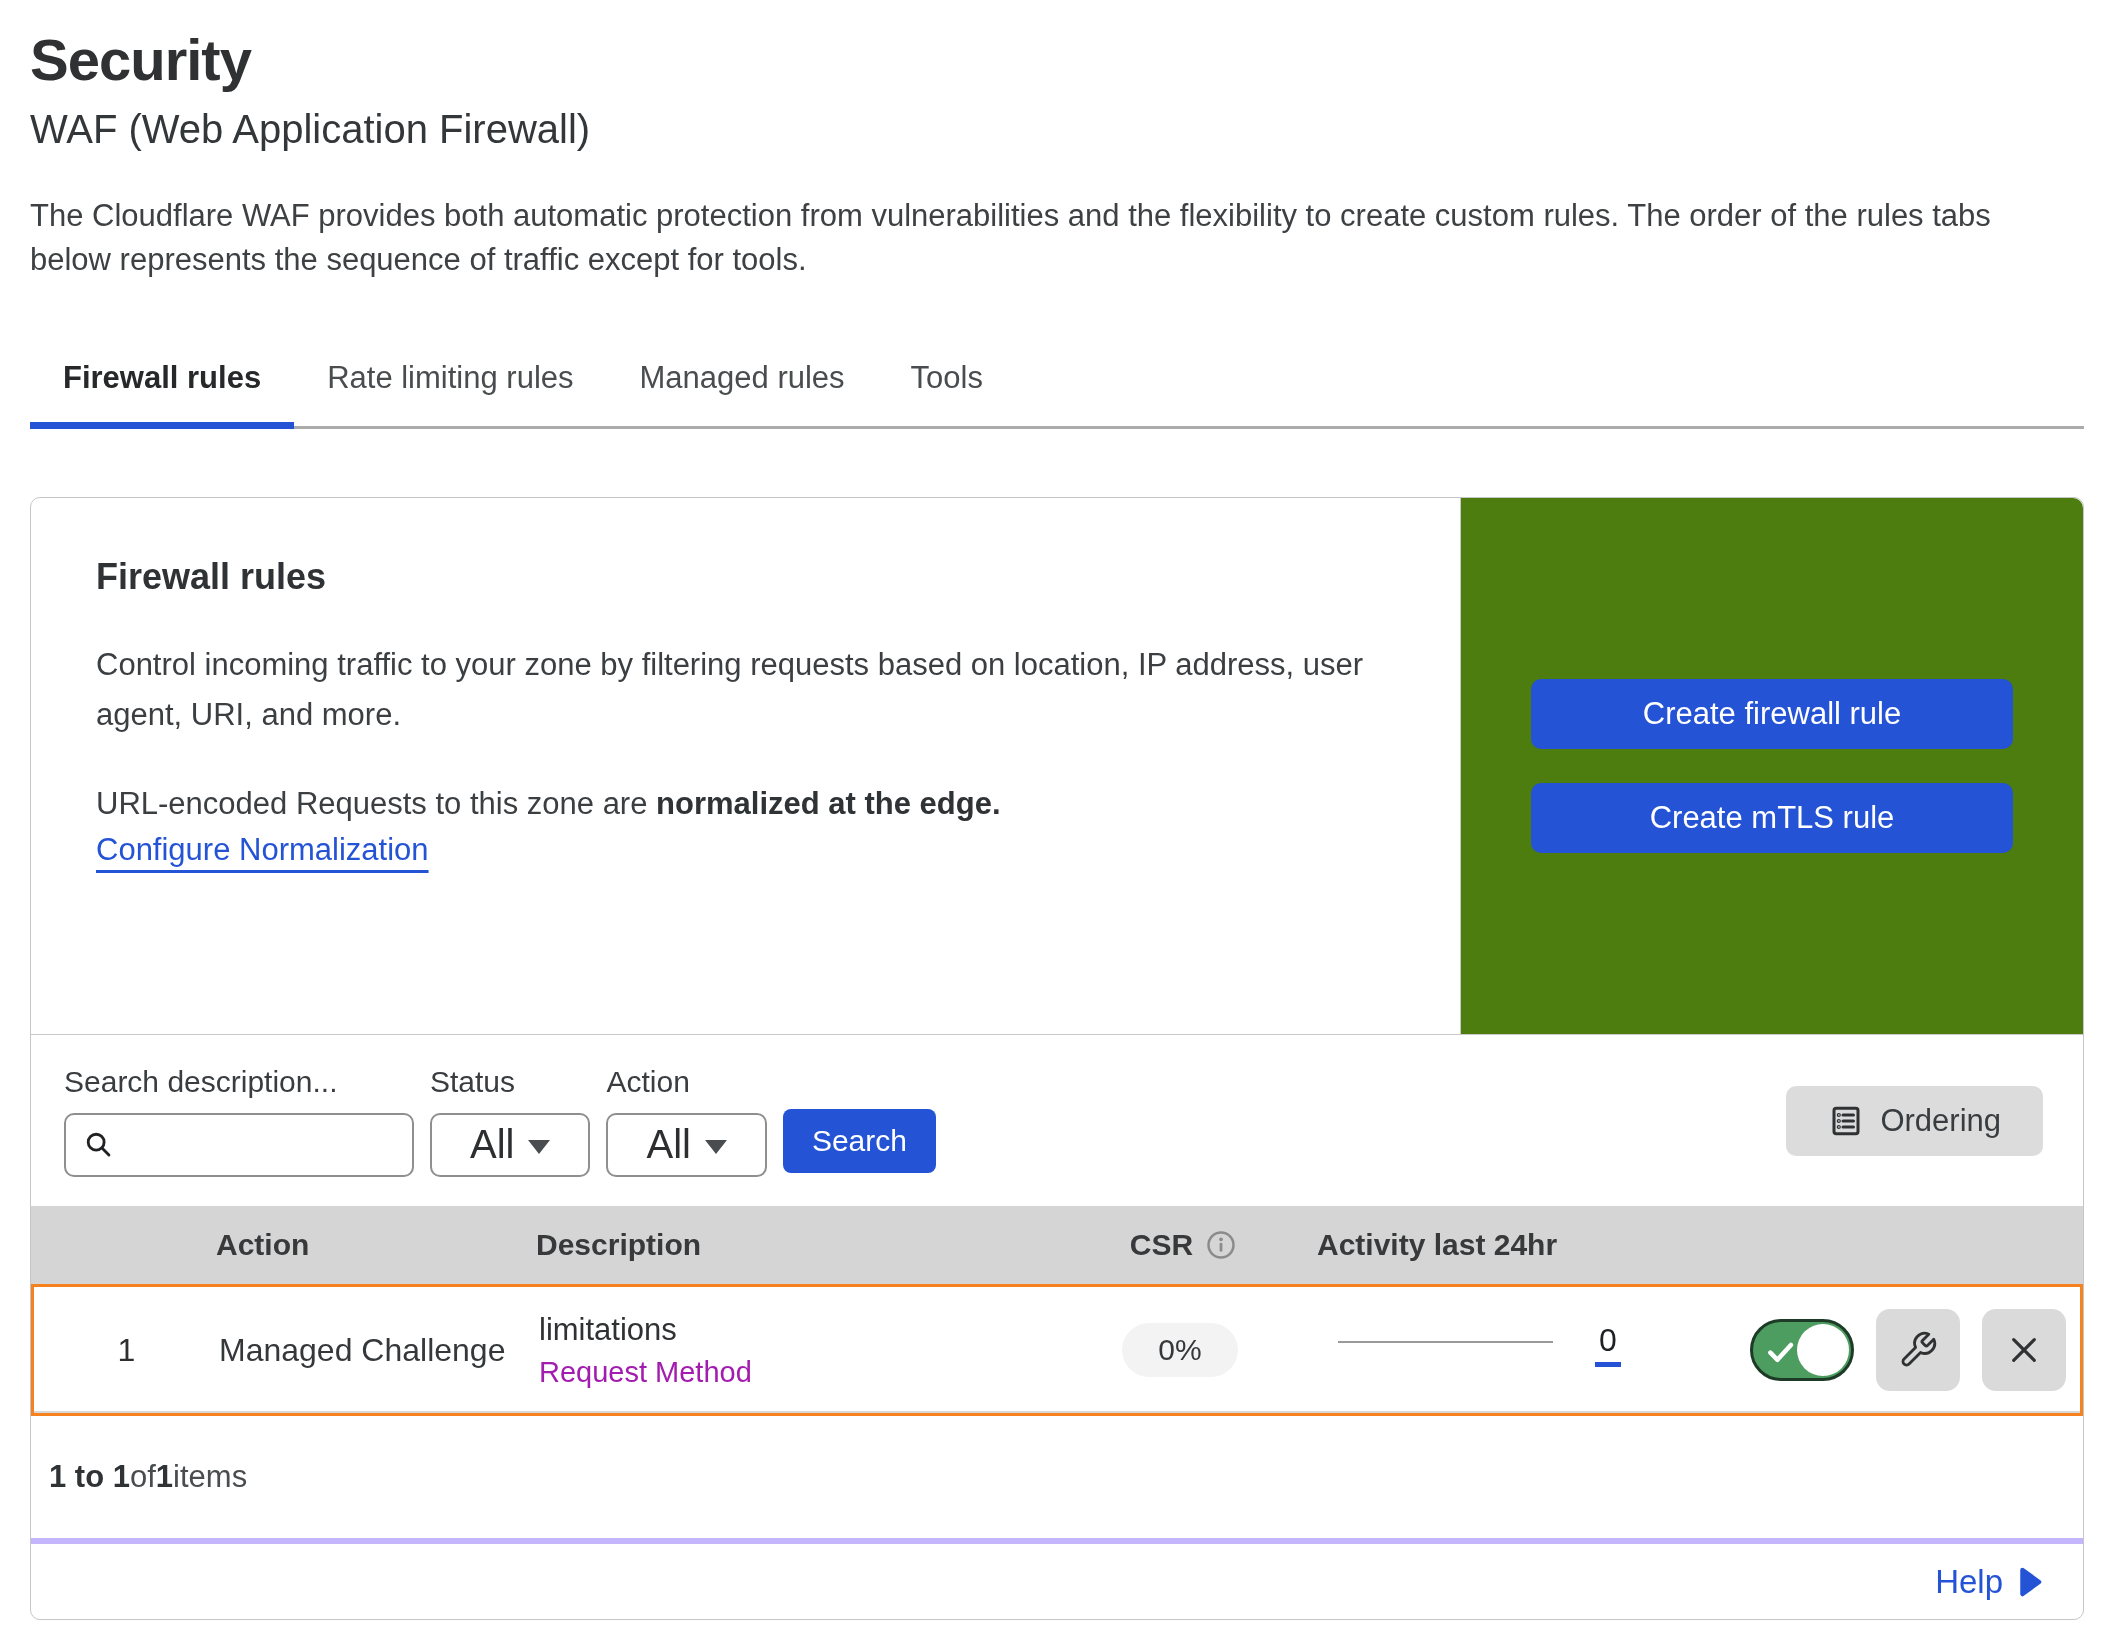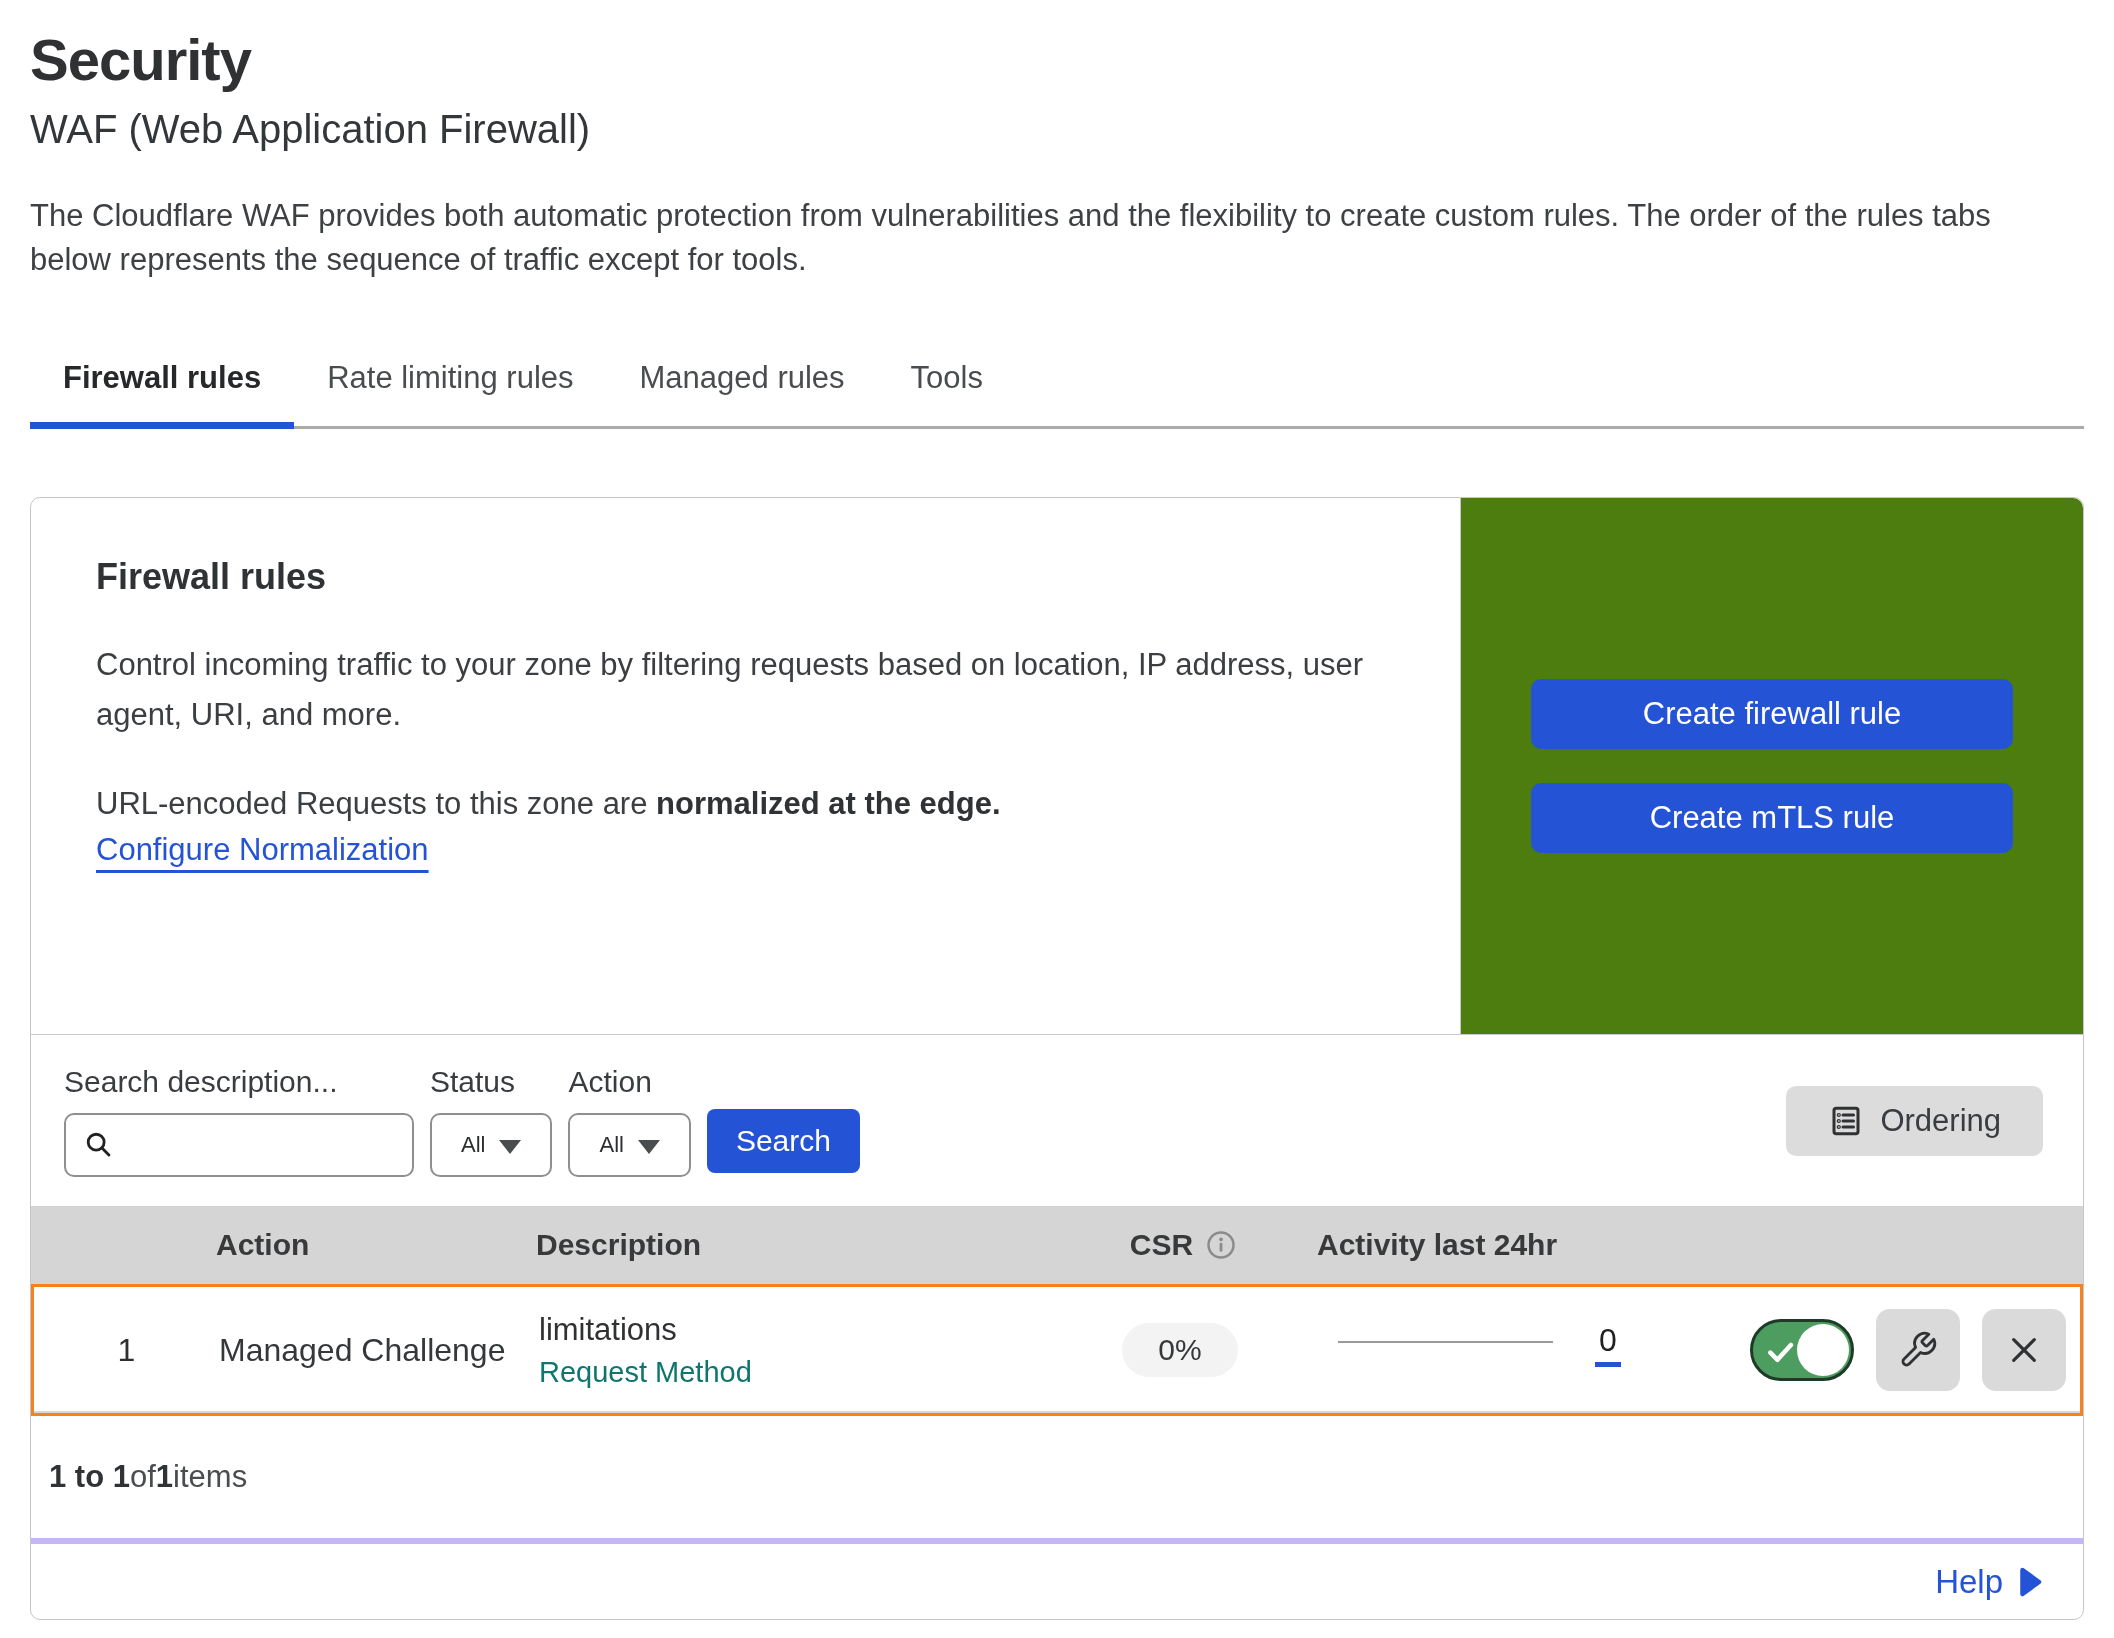--- a/index.html
+++ b/index.html
@@ -41,42 +41,42 @@
 
   
   .filter-row { height:171px; display:flex; align-items:center; justify-content:space-between; padding:0 40px 0 33px; }
   .filter-left { display:flex; align-items:flex-start; gap:16px; }
   .fgroup { display:flex; flex-direction:column; }
   .flabel { font-size:30px; color:#3a3d40; margin-bottom:14px; }
   .search-box { width:350px; height:64px; border:2px solid #8f8f8f; border-radius:10px; background:#fff;
     display:flex; align-items:center; padding:0 16px; }
   .search-box input { border:none; outline:none; flex:1; font-size:29px; font-family:inherit; margin-left:12px; min-width:0; }
   .dropdown { height:64px; border:2px solid #8f8f8f; border-radius:10px; background:#fff;
-    display:flex; align-items:center; justify-content:center; gap:14px; padding:0 29px; font-size:22px; color:#2c2e30; cursor:pointer; }
+    display:flex; align-items:center; justify-content:center; gap:14px; padding:0 38px; font-size:40px; color:#2c2e30; cursor:pointer; }
   .caret { width:0; height:0; border-left:11px solid transparent; border-right:11px solid transparent; border-top:14px solid #4a4d4f; margin-top:4px; }
   .btn-search { width:153px; height:64px; margin-top:44px; border:none; border-radius:8px; background:#2453d6; color:#fff;
     font-size:30px; font-family:inherit; cursor:pointer; }
   .btn-ordering { height:70px; padding:0 42px; border:none; border-radius:10px; background:#dcdcdc; color:#3a3d40;
     font-size:31px; font-family:inherit; display:flex; align-items:center; gap:16px; cursor:pointer; }
 
   
   .thead { height:78px; background:#d5d5d5; display:flex; align-items:center; font-weight:700; font-size:30px; color:#37393b; }
   .col-num { width:185px; text-align:center; flex:none; }
   .col-action { width:320px; flex:none; }
   .col-desc { flex:1; min-width:0; }
   .col-csr { width:260px; flex:none; display:flex; justify-content:center; align-items:center; gap:13px; }
   .col-activity { width:440px; flex:none; padding-left:4px; }
   .col-controls { width:330px; flex:none; display:flex; align-items:center; gap:22px; }
 
   .rule-row { height:132px; border:3px solid #f6821f; display:flex; align-items:center; background:#fff;
     box-shadow: inset 0 -2px 0 #d8d8d8; cursor:pointer; }
   .rule-row .col-num { font-size:32px; color:#2c2e30; }
   .rule-row .col-action { font-size:32px; color:#35383a; }
   .desc-main { font-size:31px; color:#2f3133; margin-bottom:8px; }
-  .desc-sub { font-size:29px; color:#0f766e; }
+  .desc-sub { font-size:29px; color:#a21caf; }
   .pill { background:#f3f3f3; border-radius:28px; padding:10px 36px; font-size:30px; color:#35383a; }
   .activity-wrap { display:flex; align-items:flex-end; padding-left:28px; }
   .spark-line { width:215px; border-top:2px solid #9a9a9a; margin-bottom:34px; }
   .activity-zero { margin-left:42px; margin-bottom:10px; font-size:32px; color:#1f2123; line-height:1;
     border-bottom:5px solid #2453d6; padding:0 4px 6px; cursor:pointer; }
 
   .toggle { position:relative; width:104px; height:62px; border-radius:32px; background:#4d9c60; border:3px solid #1d3b27; flex:none; cursor:pointer; }
   .toggle .knob { position:absolute; top:2px; right:2px; width:52px; height:52px; border-radius:50%; background:#fff; }
   .toggle svg { position:absolute; left:11px; top:13px; }
   .icon-btn { width:84px; height:82px; border:none; border-radius:14px; background:#dadada; display:flex; align-items:center; justify-content:center; cursor:pointer; }

